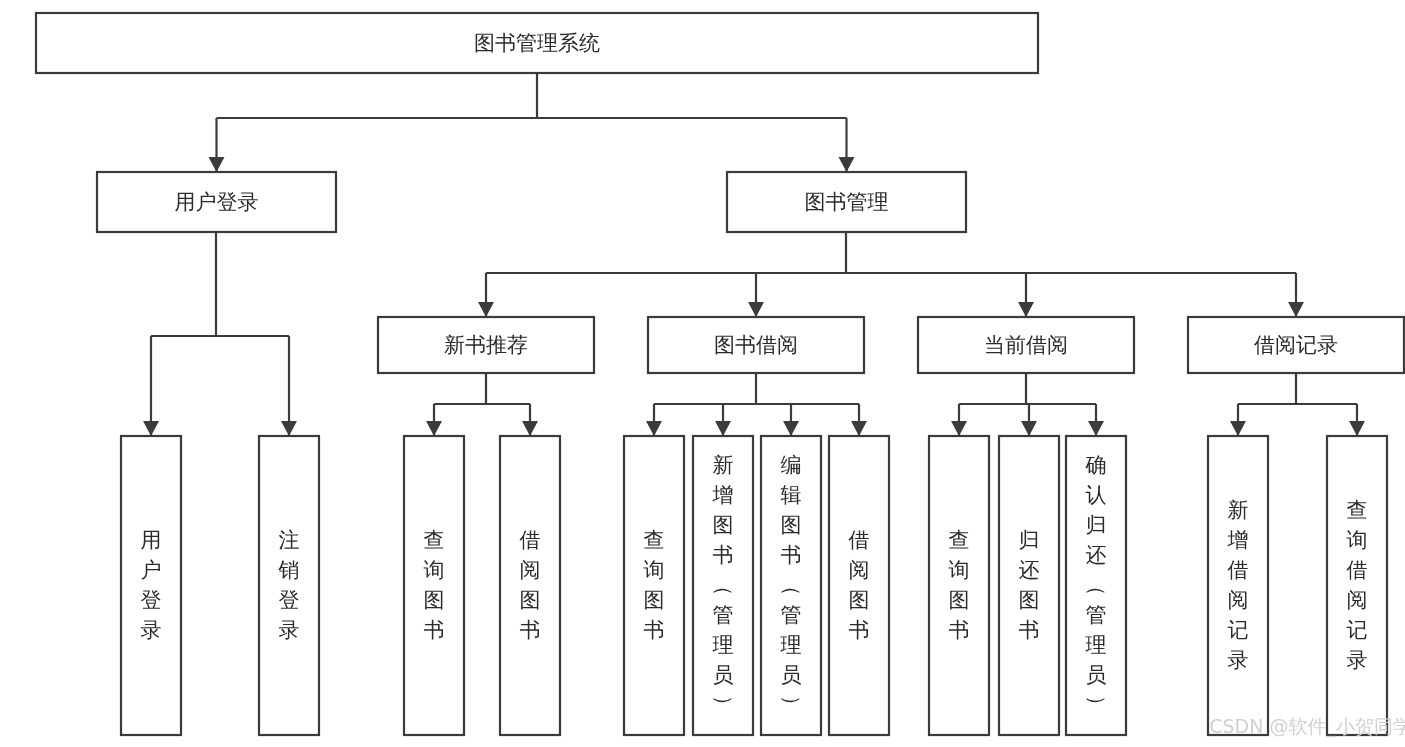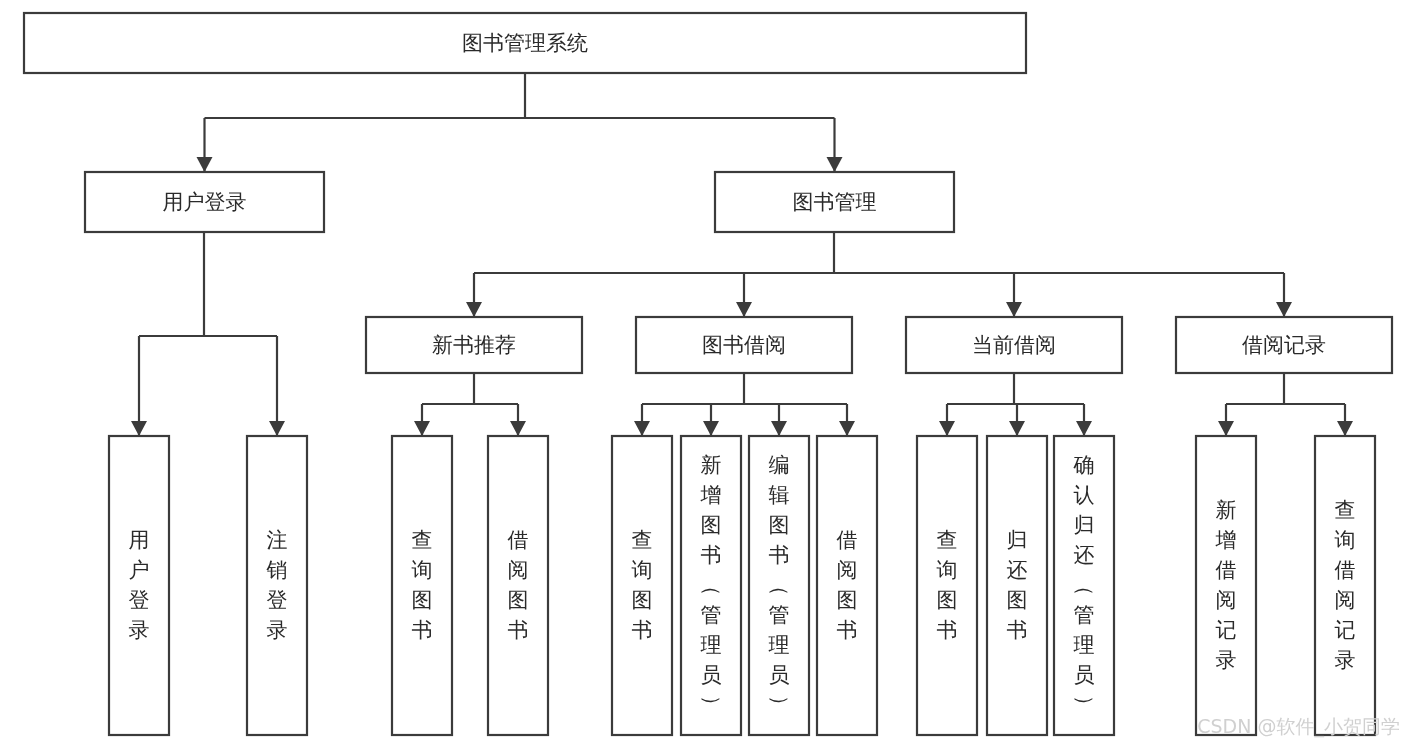--- a/index.html
+++ b/index.html
@@ -9,21 +9,21 @@
   }
   body {
     width: 1405px;
     height: 747px;
     position: relative;
     overflow: hidden;
     font-family: "DejaVu Sans", "Liberation Sans", sans-serif;
   }
   #diagram-root {
     position: absolute;
-    left: 4px;
+    left: 16px;
     top: 0;
     width: 1130px;
     height: 747px;
   }
   svg#flowchart {
     display: block;
     width: 1405px;
     height: 747px;
     background: #ffffff;
   }

